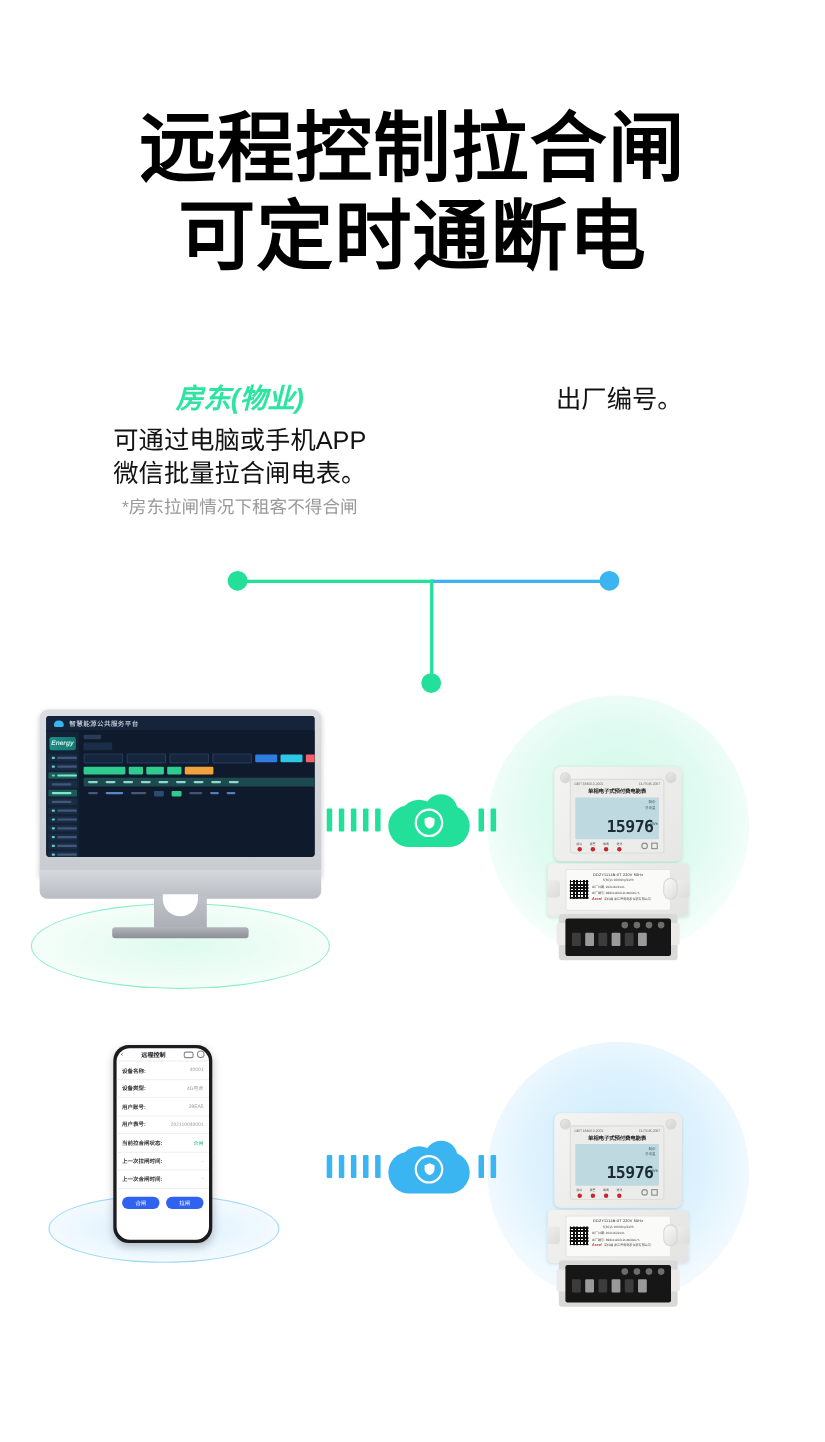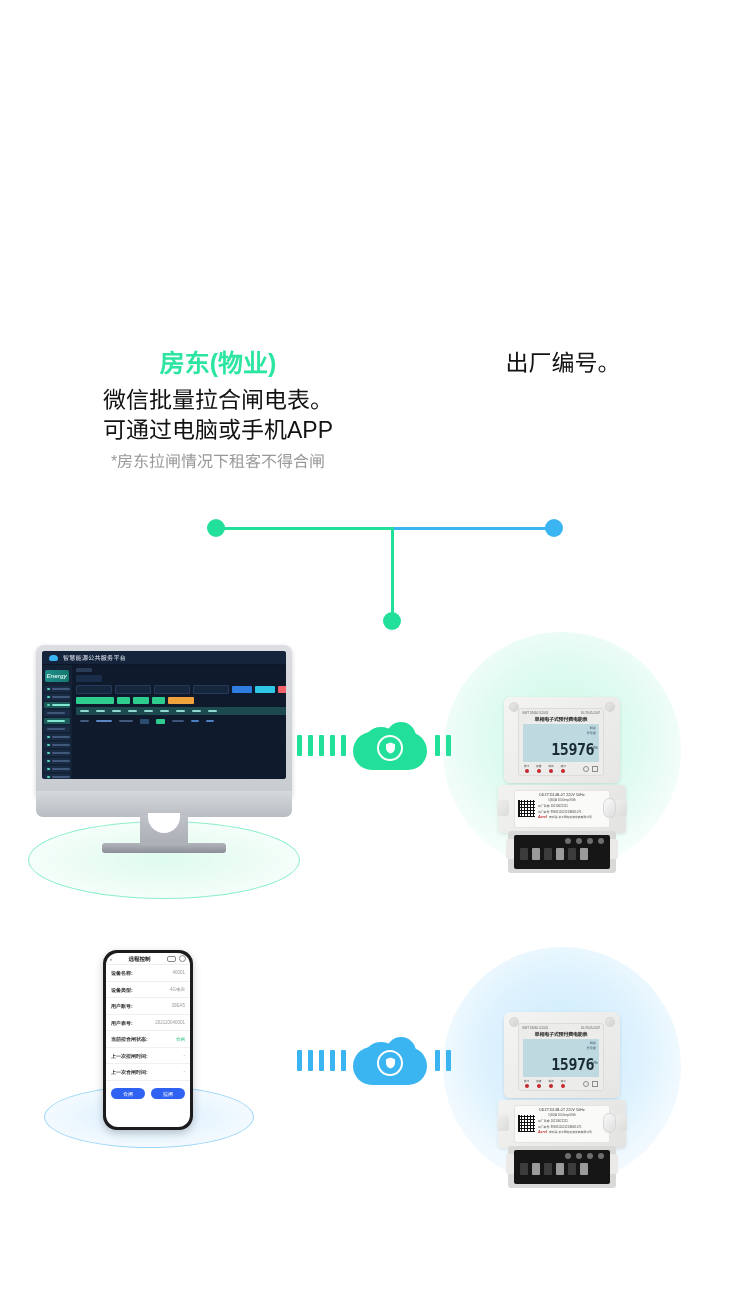--- a/index.html
+++ b/index.html
@@ -23,20 +23,21 @@
   .headline .l2{display:block;}
 
   
   .cols{position:absolute;left:0;top:348px;width:750px;height:160px;}
   .col{position:absolute;top:0;text-align:center;}
   .col-left{left:38px;width:360px;}
   .col-right{left:398px;width:330px;}
   .col-title{
     font-weight:bold;font-size:25px;line-height:30px;
     margin:0 0 7px 0;
+    font-style:italic;
   }
   .col-title.green{color:#2ce5a0;}
   .col-title.blue{color:#42b6f0;}
   .col-body{
     color:#121212;font-size:23px;line-height:30px;font-weight:500;
   }
   .col-note{
     color:#999;font-size:16px;line-height:22px;margin-top:6px;
   }
 
@@ -286,28 +287,32 @@
   .mt-term .bars i{display:block;width:8px;height:12px;background:#3c3c3c;border-radius:1px;}
   .mt-term .bars i.w{background:#9a9a9a;}
   .mt-tabs{position:absolute;left:-2px;top:8px;width:10px;height:20px;background:#eceae8;border-radius:2px;}
   .mt-tabs.r{left:auto;right:-2px;}
 </style>
 </head>
 <body>
 
 <div class="stage">
 
+  <div class="headline">
+    <span>远程控制拉合闸</span>
+    <span class="l2">可定时通断电</span>
+  </div>
 
   <div class="cols">
 
     <div class="col col-left">
       <div class="col-title green">房东(物业)</div>
       <div class="col-body">
+        <div>可通过电脑或手机APP</div>
         <div>微信批量拉合闸电表。</div>
-        <div>可通过电脑或手机APP</div>
       </div>
       <div class="col-note">*房东拉闸情况下租客不得合闸</div>
     </div>
 
     <div class="col col-right">
       <div class="col-body">
         <div>出厂编号。</div>
       </div>
     </div>
 

